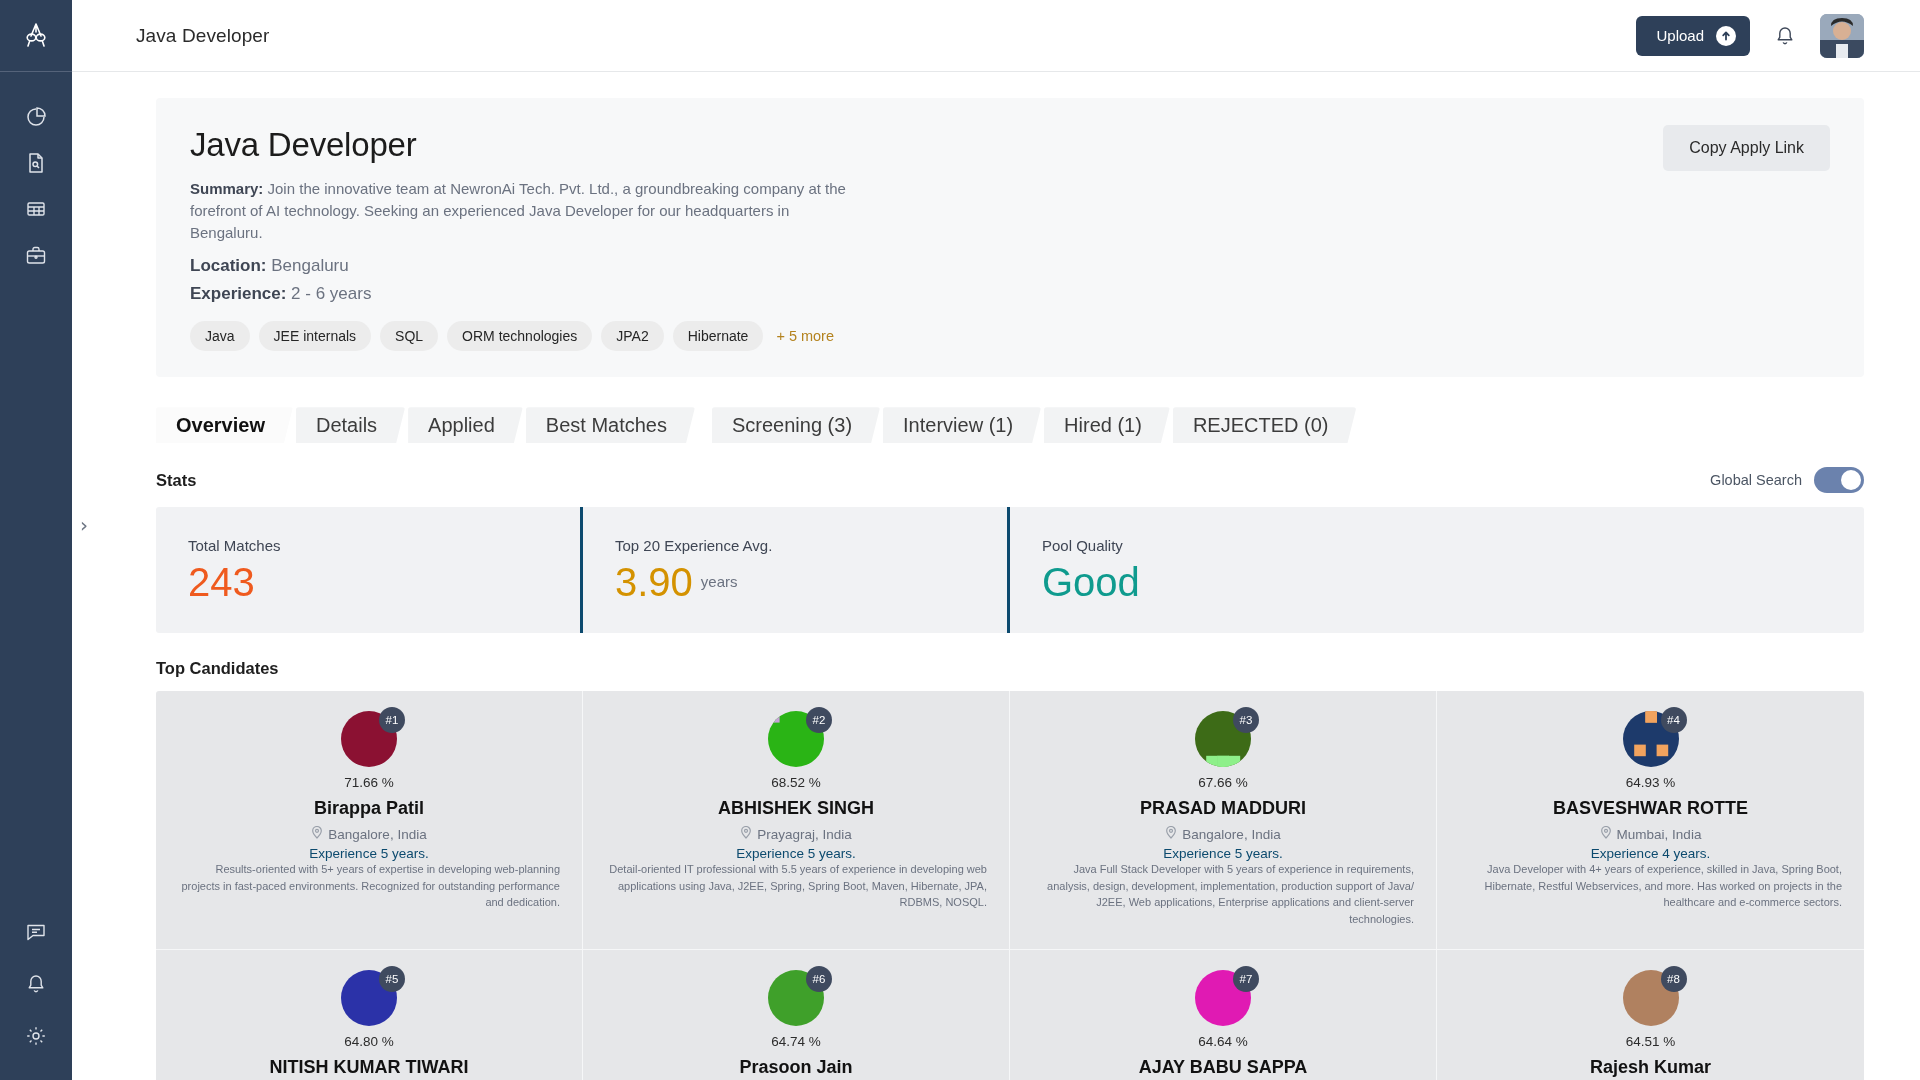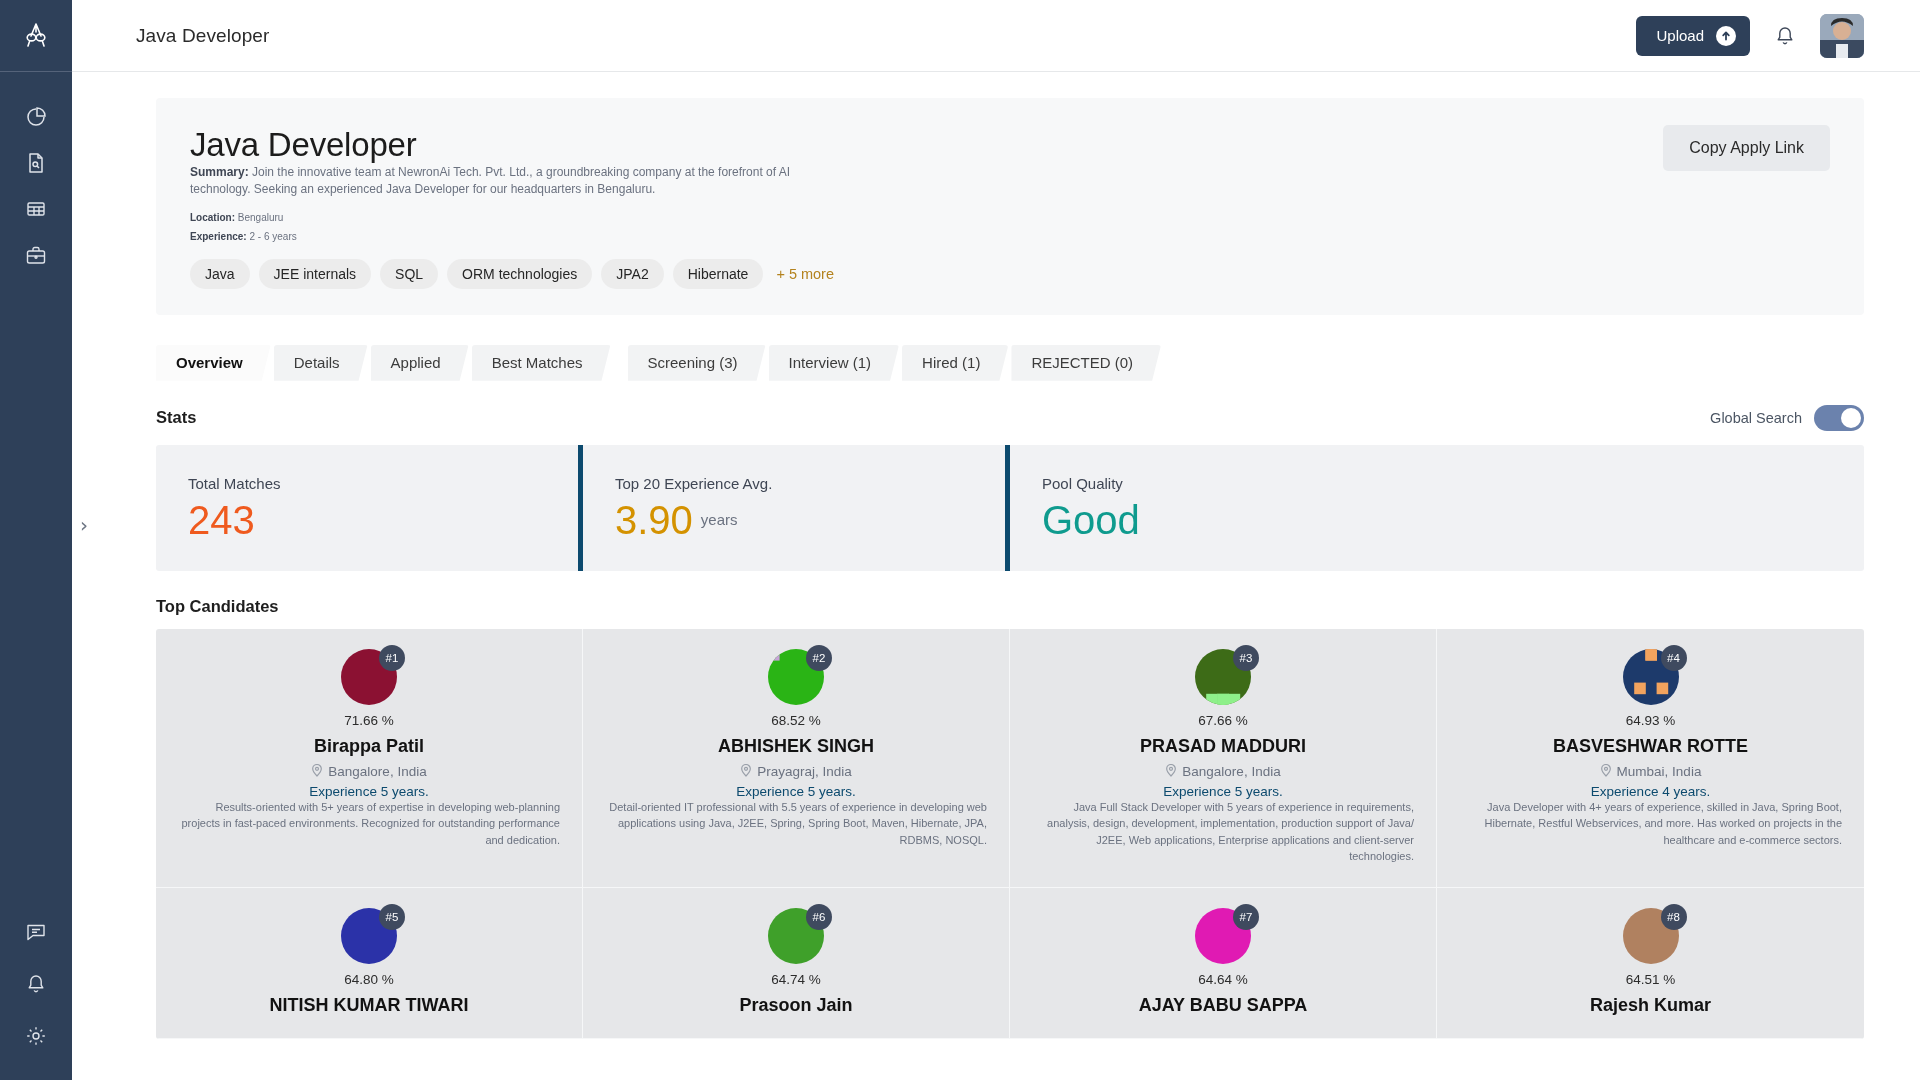--- a/index.html
+++ b/index.html
@@ -79,23 +79,23 @@
   .job-card {
     margin-top: 26px;
     background: #f7f8f9;
     border-radius: 4px;
     padding: 28px 34px 26px 34px;
     display: flex;
     position: relative;
   }
   .job-left { flex: 1 1 auto; min-width: 0; }
   .job-title { font-size: 33px; font-weight: 400; color: #1c1c1c; letter-spacing: -.2px; }
-  .job-summary { margin-top: 0; font-size: 12px; line-height: 1.45; color: #6b7280; max-width: 660px; }
+  .job-summary { margin-top: 14px; font-size: 15px; line-height: 1.45; color: #6b7280; max-width: 660px; }
   .job-summary b { color: #3f4654; font-weight: 700; }
-  .job-meta { margin-top: 13px; font-size: 10px; color: #6b7280; }
+  .job-meta { margin-top: 13px; font-size: 17px; color: #6b7280; }
   .job-meta b { color: #3f4654; font-weight: 700; }
   .job-meta + .job-meta { margin-top: 8px; }
   .chips { margin-top: 17px; display: flex; align-items: center; gap: 9px; flex-wrap: wrap; }
   .chip {
     background: #ececec; border-radius: 18px;
     padding: 7px 15px; font-size: 14px; color: #262626;
     cursor: pointer; white-space: nowrap;
   }
   .chip-more { background: transparent; color: #b4831f; padding: 7px 4px; font-size: 14.5px; }
   .copy-link-btn {
@@ -108,21 +108,21 @@
 
   
   .tabs-row { margin-top: 26px; display: flex; align-items: flex-end; height: 40px; }
   .tab-group { display: flex; align-items: flex-end; }
   .tab {
     position: relative;
     background: #f2f3f4;
     height: 36px;
     padding: 0 20px;
     display: flex; align-items: center;
-    font-size: 15px; color: #3c3c3c;
+    font-size: 20px; color: #3c3c3c;
     cursor: pointer;
     margin-right: 3px;
     border-radius: 3px 3px 0 0;
     clip-path: polygon(0 0, 100% 0, calc(100% - 9px) 100%, 0 100%);
     padding-right: 28px;
   }
   .tab.active { background: #fbfbfb; color: #111; font-weight: 700; }
   .tab-gap { width: 14px; }
 
   
@@ -139,21 +139,21 @@
     width: 20px; height: 20px; border-radius: 50%; background: #fff;
   }
 
   .stats-grid {
     margin-top: 14px;
     display: grid; grid-template-columns: repeat(4, 1fr);
     background: #f1f2f4;
     border-radius: 3px;
     overflow: hidden;
   }
-  .stat-cell { padding: 30px 0 30px 32px; border-right: 5px solid #0c4a6e; }
+  .stat-cell { padding: 30px 0 30px 32px; border-right: 3px solid #0c4a6e; }
   .stat-cell:last-child { border-right: none; }
   .stat-label { font-size: 15px; color: #3f4654; }
   .stat-value { margin-top: 7px; font-size: 40px; font-weight: 400; line-height: 1.05; display: flex; align-items: center; gap: 8px; }
   .stat-unit { font-size: 15px; color: #6b7280; font-weight: 400; }
 
   
   .tc-title { margin-top: 26px; font-size: 16.5px; font-weight: 700; color: #1e1e1e; }
   .cand-grid {
     margin-top: 13px;
     display: grid; grid-template-columns: repeat(4, 1fr);

